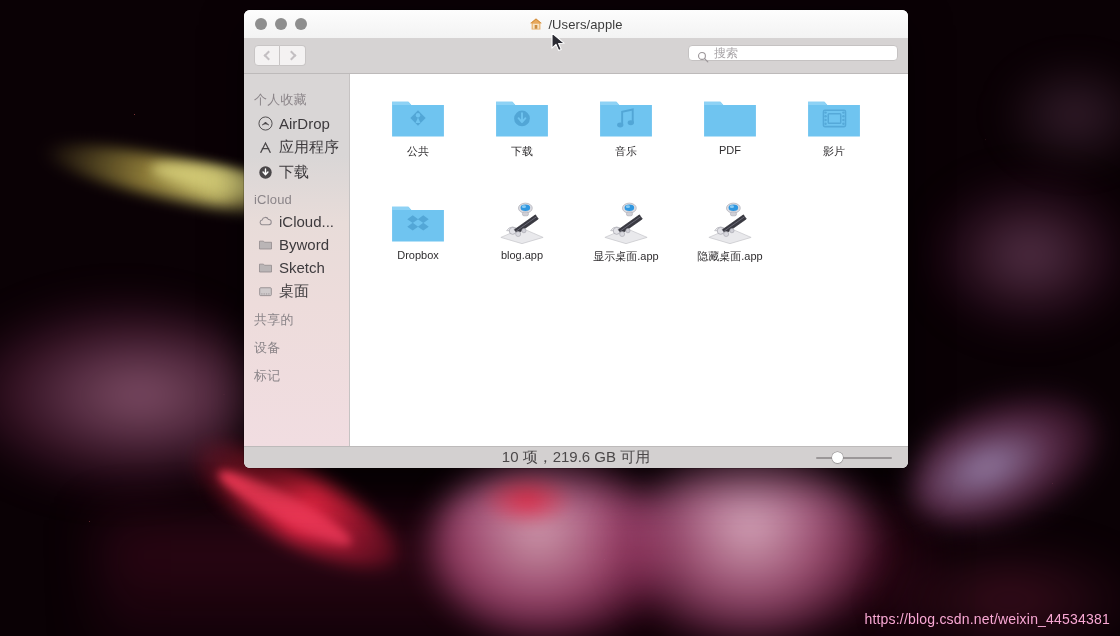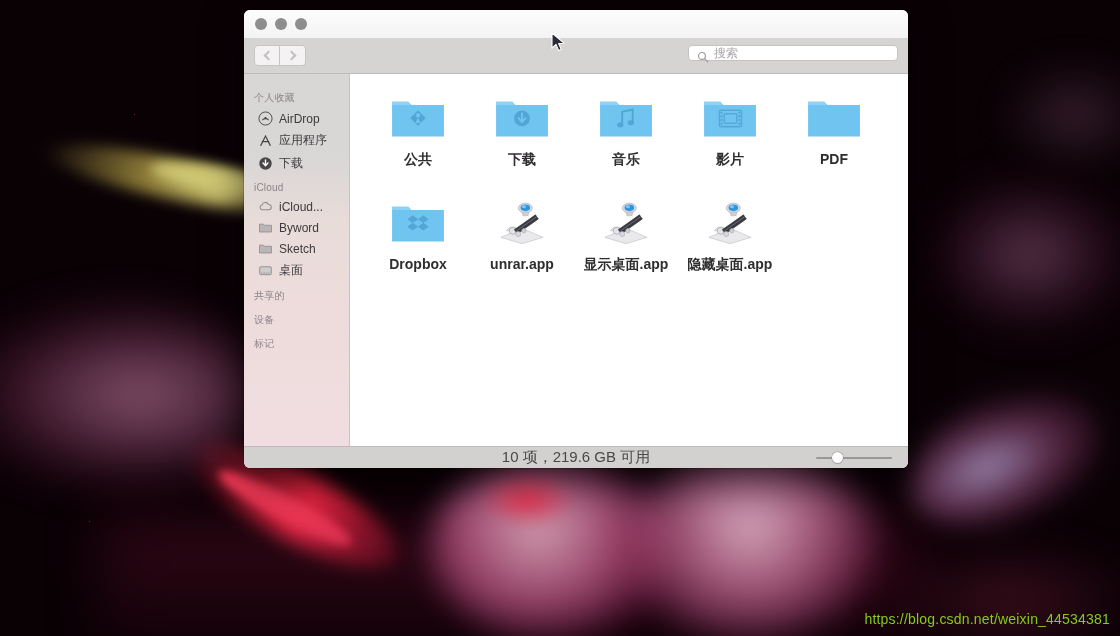--- a/index.html
+++ b/index.html
@@ -80,40 +80,40 @@
   .body-row { display:flex; height:calc(100% - 28px - 36px - 22px); }
 
   
   .sidebar {
     width:106px; flex:0 0 106px; padding-top:10px;
     background: linear-gradient(180deg,#d9d6d6 0%,#d9d6d6 22%,#e8dcd9 40%,#eddcdb 62%,#f1dde1 100%);
     border-right:.5px solid #c6c3c3;
     position:relative; overflow:hidden;
   }
   .sb-head {
-    font-size:10px; color:#8b8589; padding:7px 0 3px 10px; letter-spacing:.2px;
+    font-size:13px; color:#8b8589; padding:7px 0 3px 10px; letter-spacing:.2px;
   }
   .sb-item {
     display:flex; align-items:center; gap:6px;
-    padding:3px 0 3px 14px; font-size:12px; color:#3d3a3d;
+    padding:3px 0 3px 14px; font-size:15px; color:#3d3a3d;
   }
   .sb-ic { width:15px; height:15px; flex:0 0 15px; display:block; }
 
   
   .content { flex:1; background:#fff; padding:14px 0 0 0; position:relative; }
   .grid { display:flex; flex-wrap:wrap; padding-left:16px; }
   .cell {
     width:104px; height:105px;
     display:flex; flex-direction:column; align-items:center;
     padding-top:4px;
   }
   .cell .ic { width:62px; height:52px; display:flex; align-items:center; justify-content:center; }
   .cell .nm {
-    margin-top:7px; font-size:14px; color:#2f2d2f; text-align:center;
-    max-width:100px; white-space:nowrap; overflow:hidden;font-weight:bold;
+    font-size:11px; color:#2f2d2f; text-align:center;
+    max-width:100px; white-space:nowrap; overflow:hidden;
   }
 
   
   .statusbar {
     height:22px; background:#d3d0d0; border-top:.5px solid #bdbaba;
     display:flex; align-items:center; justify-content:center;
     position:relative;
   }
   .status-txt { font-size:15px; color:#4b4849; }
   .slider { position:absolute; right:16px; top:9px; width:76px; height:4px; }
@@ -122,21 +122,21 @@
     position:absolute; left:16px; top:-4px; width:11px; height:11px;
     border-radius:50%; background:#fff; box-shadow:0 0 0 .5px #8d8a8b, 0 1px 1px rgba(0,0,0,.2);
   }
 
   
   #cursor { position:absolute; left:551px; top:32px; width:16px; height:22px; }
 
   
   #watermark {
     position:absolute; right:10px; bottom:9px;
-    font-size:14px; color:#84cc16; letter-spacing:.2px;
+    font-size:14px; color:#f9a8d4; letter-spacing:.2px;
   }
 </style>
 </head>
 <body>
 
 <div id="wallpaper">
   <div class="stars"></div>
 
   <div class="neb" style="left:40px; top:158px; width:260px; height:40px; transform:rotate(12deg);
               background:linear-gradient(90deg, rgba(120,80,40,0) 0%, rgba(180,160,70,.75) 40%, rgba(210,200,110,.9) 70%, rgba(150,120,60,.4) 100%);
@@ -182,20 +182,29 @@
 </div>
 
 <div id="finder">
 
   <div class="titlebar">
     <div class="lights">
       <div class="light"></div>
       <div class="light"></div>
       <div class="light"></div>
     </div>
+    <div class="title">
+      <svg class="home-ic" viewBox="0 0 16 16">
+        <path d="M8 1.6 L14.6 7.2 L13 7.2 L13 14.2 L3 14.2 L3 7.2 L1.4 7.2 Z" fill="#e8a95c"></path>
+        <path d="M4.2 7.6 L11.8 7.6 L11.8 13.3 L4.2 13.3 Z" fill="#f6e2c4"></path>
+        <path d="M6.5 9.2 L9.5 9.2 L9.5 13.3 L6.5 13.3 Z" fill="#c98b3e"></path>
+        <path d="M8 1.6 L14.6 7.2 L12.9 7.2 L8 3.0 L3.1 7.2 L1.4 7.2 Z" fill="#d4903f"></path>
+      </svg>
+      <span>/Users/apple</span>
+    </div>
   </div>
 
   <div class="toolbar">
     <div class="navbtns">
       <div class="navbtn">
         <span class="chev l"></span>
       </div>
       <div class="navbtn">
         <span class="chev r"></span>
       </div>
@@ -316,20 +325,30 @@
               <path d="M3 8 h17 l3 3.4 h34 v33 h-54 z" fill="#6fc4f0"></path>
               <path d="M3 8 h17 l3 3.4 h-20 z" fill="#8ed2f5"></path>
               <g opacity=".34" fill="#1b6ea5">
                 <path d="M26 32 V18.5 l11 -2.4 V30" fill="none" stroke="#1b6ea5" stroke-width="2"></path>
                 <ellipse cx="24" cy="32.2" rx="3.3" ry="2.6"></ellipse>
                 <ellipse cx="35" cy="30" rx="3.3" ry="2.6"></ellipse>
               </g>
             </svg>
           </div>
           <div class="nm">音乐</div>
+        </div>
+
+        <div class="cell">
+          <div class="ic">
+            <svg viewBox="0 0 60 50" width="58" height="48">
+              <path d="M3 8 h17 l3 3.4 h34 v33 h-54 z" fill="#6fc4f0"></path>
+              <path d="M3 8 h17 l3 3.4 h-20 z" fill="#8ed2f5"></path>
+            </svg>
+          </div>
+          <div class="nm">PDF</div>
         </div>
 
         <div class="cell">
           <div class="ic">
             <svg viewBox="0 0 60 50" width="58" height="48">
               <path d="M3 8 h17 l3 3.4 h34 v33 h-54 z" fill="#6fc4f0"></path>
               <path d="M3 8 h17 l3 3.4 h-20 z" fill="#8ed2f5"></path>
               <g opacity=".30" stroke="#1b6ea5" fill="none" stroke-width="1.6">
                 <rect x="19" y="17" width="23" height="17" rx="1.4"></rect>
                 <rect x="24" y="20.5" width="13" height="10" rx=".8"></rect>
@@ -345,30 +364,20 @@
             </svg>
           </div>
           <div class="nm">影片</div>
         </div>
 
         <div class="cell">
           <div class="ic">
             <svg viewBox="0 0 60 50" width="58" height="48">
               <path d="M3 8 h17 l3 3.4 h34 v33 h-54 z" fill="#6fc4f0"></path>
               <path d="M3 8 h17 l3 3.4 h-20 z" fill="#8ed2f5"></path>
-            </svg>
-          </div>
-          <div class="nm">PDF</div>
-        </div>
-
-        <div class="cell">
-          <div class="ic">
-            <svg viewBox="0 0 60 50" width="58" height="48">
-              <path d="M3 8 h17 l3 3.4 h34 v33 h-54 z" fill="#6fc4f0"></path>
-              <path d="M3 8 h17 l3 3.4 h-20 z" fill="#8ed2f5"></path>
               <g opacity=".33" fill="#1b6ea5">
                 <path d="M24.5 17 L18.8 21 L24.5 25 L30.2 21 Z"></path>
                 <path d="M35.5 17 L29.8 21 L35.5 25 L41.2 21 Z"></path>
                 <path d="M18.8 28.8 L24.5 24.8 L30.2 28.8 L24.5 32.8 Z"></path>
                 <path d="M29.8 28.8 L35.5 24.8 L41.2 28.8 L35.5 32.8 Z"></path>
               </g>
             </svg>
           </div>
           <div class="nm">Dropbox</div>
         </div>
@@ -382,21 +391,21 @@
               <path d="M22 32 L44 16.5 L47 20.8 L25.5 36 Z" fill="#3a3a42" stroke="#22222a" stroke-width=".6"></path>
               <path d="M24 33.4 L45.4 18.3" stroke="#6b6b77" stroke-width="1"></path>
               <ellipse cx="33.5" cy="9.5" rx="7.2" ry="5.2" fill="#dcdce2" stroke="#b2b2ba" stroke-width=".8"></ellipse>
               <ellipse cx="33.5" cy="9" rx="5" ry="3.4" fill="#2f97e0"></ellipse>
               <ellipse cx="32" cy="8" rx="2.2" ry="1.4" fill="#9ad4f5" opacity=".85"></ellipse>
               <rect x="30.5" y="13.5" width="6.2" height="4" rx="1.6" fill="#cfcfd6" stroke="#aeaeb6" stroke-width=".7"></rect>
               <circle cx="26" cy="36.5" r="2.6" fill="#d8d8de" stroke="#aaaab2" stroke-width=".7"></circle>
               <circle cx="32" cy="33" r="2.2" fill="#d0d0d7" stroke="#a6a6ae" stroke-width=".7"></circle>
             </svg>
           </div>
-          <div class="nm">unrar.app</div>
+          <div class="nm">blog.app</div>
         </div>
 
         <div class="cell">
           <div class="ic">
             <svg viewBox="0 0 60 50" width="58" height="48">
               <path d="M8 40 L30 30.5 L52 40 L30 46.5 Z" fill="#e9e9ec" stroke="#c3c3c8" stroke-width=".7"></path>
               <path d="M14 33 a7 7 0 0 1 12.5 0 z" fill="#f2f2f4" stroke="#b9b9bf" stroke-width=".8"></path>
               <circle cx="20.3" cy="33.2" r="3.6" fill="#e2e2e7" stroke="#a9a9b0" stroke-width=".8"></circle>
               <path d="M22 32 L44 16.5 L47 20.8 L25.5 36 Z" fill="#3a3a42" stroke="#22222a" stroke-width=".6"></path>
               <path d="M24 33.4 L45.4 18.3" stroke="#6b6b77" stroke-width="1"></path>

